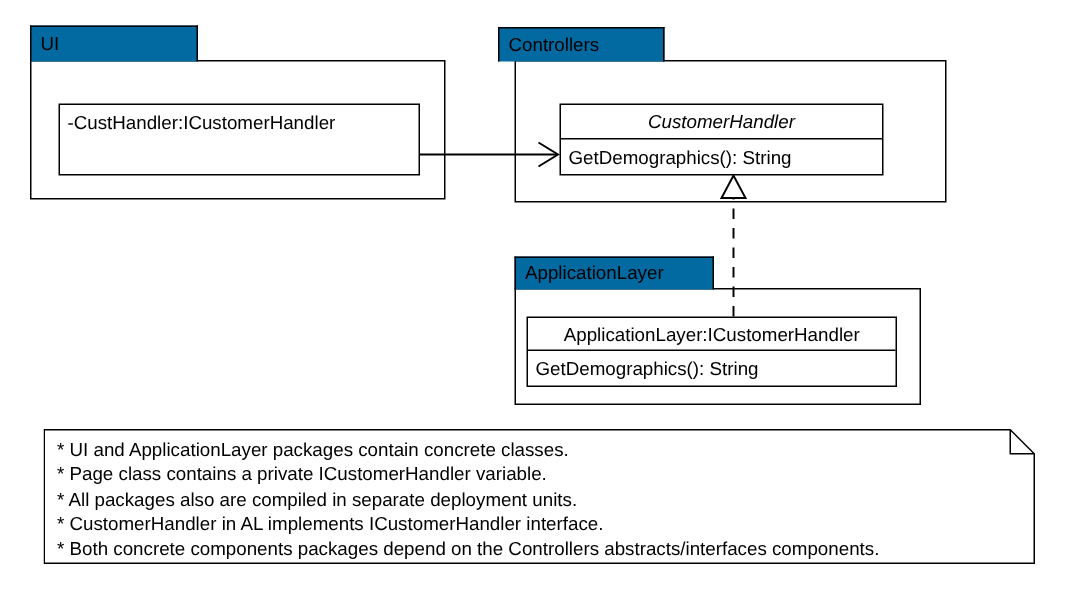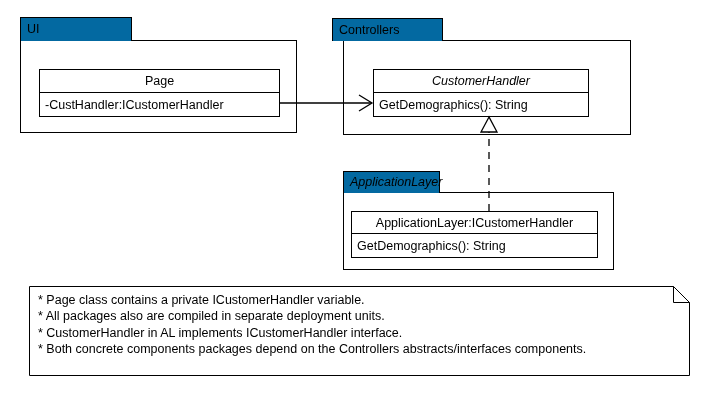--- a/index.html
+++ b/index.html
@@ -110,35 +110,34 @@
 <body>
 
 <div id="canvas">
 
   <div class="pkg-tab" style="left:20px; top:17px; width:112px; height:24px;">
     <span>UI</span>
   </div>
   <div class="pkg-body" style="left:20px; top:40px; width:277px; height:93px;"></div>
 
   <div class="cls" style="left:39px; top:69px; width:241px; height:48px;">
-    <div class="cls-name" style="height:23px;">Page</div>
     <div class="cls-row">-CustHandler:ICustomerHandler</div>
   </div>
 
   <div class="pkg-tab" style="left:332px; top:18px; width:111px; height:23px;">
     <span>Controllers</span>
   </div>
   <div class="pkg-body" style="left:343px; top:40px; width:288px; height:95px;"></div>
 
   <div class="cls" style="left:373px; top:69px; width:216px; height:48px;">
     <div class="cls-name italic" style="height:23px;">CustomerHandler</div>
     <div class="cls-row">GetDemographics(): String</div>
   </div>
 
-  <div class="pkg-tab" style="left:343px; top:171px; width:97px; height:22px;font-style:italic;">
+  <div class="pkg-tab" style="left:343px; top:171px; width:133px; height:22px;">
     <span>ApplicationLayer</span>
   </div>
   <div class="pkg-body" style="left:343px; top:192px; width:271px; height:78px;"></div>
 
   <div class="cls" style="left:351px; top:211px; width:247px; height:47px;">
     <div class="cls-name" style="height:22px;">ApplicationLayer:ICustomerHandler</div>
     <div class="cls-row">GetDemographics(): String</div>
   </div>
 
   <svg id="connectors" viewBox="0 0 710 400">
@@ -153,20 +152,21 @@
       <polygon points="489,117 481,132 497,132" fill="#ffffff" stroke="#000000" stroke-width="1.3"></polygon>
     </g>
   </svg>
 
   <div id="note-wrap" style="left:29px; top:286px; width:661px; height:90px;">
     <svg id="note-svg" width="661" height="90" viewBox="0 0 661 90">
       <path d="M0.5,0.5 L644.5,0.5 L660.5,16.5 L660.5,89.5 L0.5,89.5 Z" fill="#ffffff" stroke="#000000" stroke-width="1"></path>
       <path d="M644.5,0.5 L644.5,16.5 L660.5,16.5" fill="none" stroke="#000000" stroke-width="1"></path>
     </svg>
     <div class="note-lines">
+      <div class="note-line">* UI and ApplicationLayer packages contain concrete classes.</div>
       <div class="note-line">* Page class contains a private ICustomerHandler variable.</div>
       <div class="note-line">* All packages also are compiled in separate deployment units.</div>
       <div class="note-line">* CustomerHandler in AL implements ICustomerHandler interface.</div>
       <div class="note-line">* Both concrete components packages depend on the Controllers abstracts/interfaces components.</div>
     </div>
   </div>
 
 </div>
 
 </body></html>

